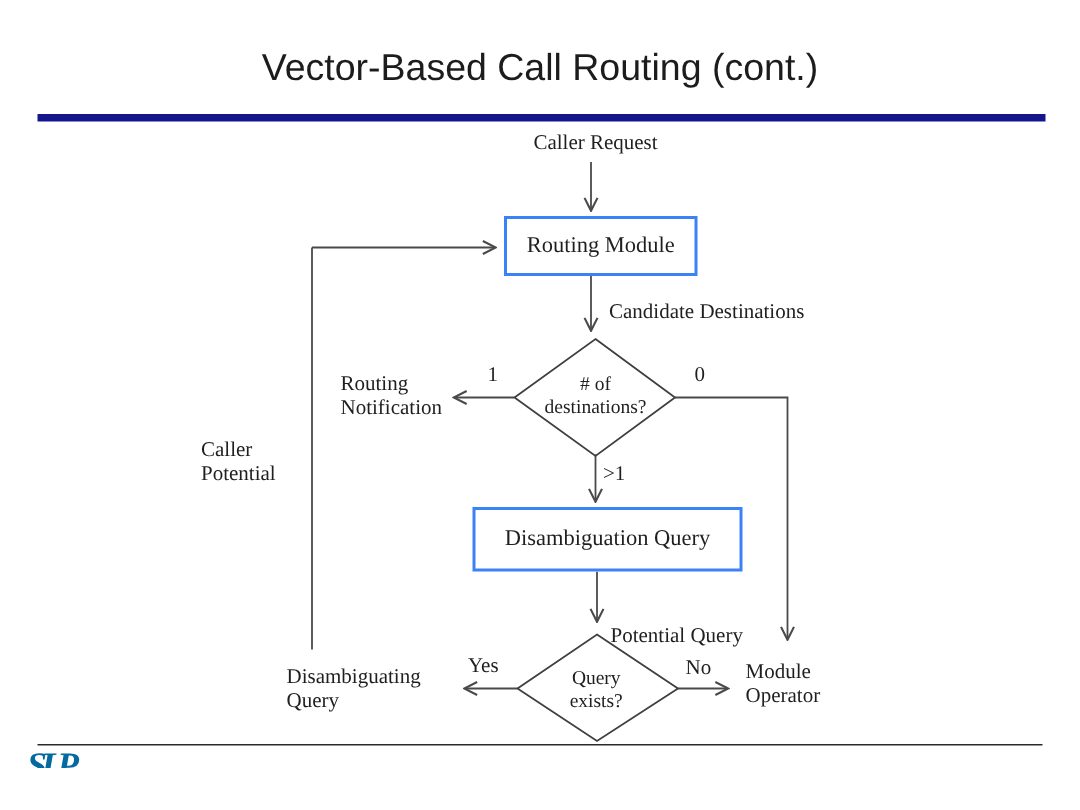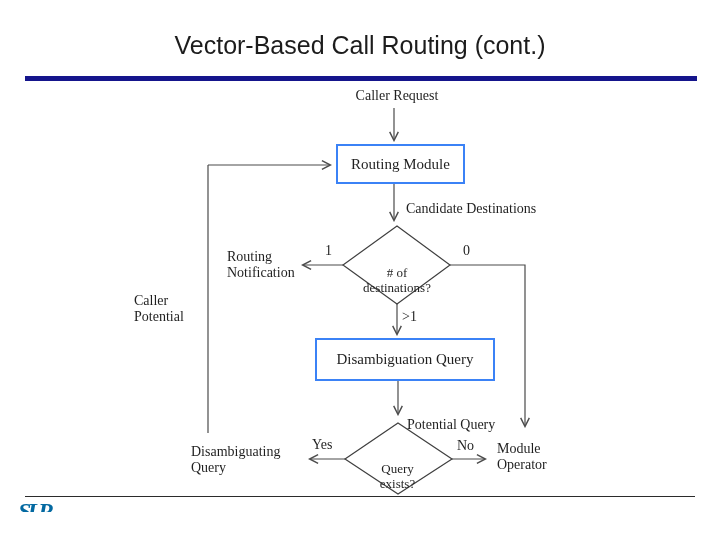--- a/index.html
+++ b/index.html
@@ -10,21 +10,21 @@
   .rule{position:absolute;left:25px;top:76px;width:672px;height:5px;background:#15158c;}
   .diagram{position:absolute;left:0;top:0;width:720px;height:540px;}
   .lbl{position:absolute;font-family:"Liberation Serif",serif;font-size:14px;color:#1f1f1f;
        white-space:nowrap;line-height:16px;}
   .bold{font-weight:normal;}
   .ctr{text-align:center;}
   .node{position:absolute;box-sizing:border-box;border:2px solid #3b82f6;background:#ffffff;
         display:flex;align-items:center;justify-content:center;
         font-family:"Liberation Serif",serif;font-size:15px;color:#1f1f1f;}
   .diamond-text{position:absolute;font-family:"Liberation Serif",serif;font-size:13px;
-        color:#1f1f1f;text-align:center;line-height:15px;margin-top:17px;}
+        color:#1f1f1f;text-align:center;line-height:15px;}
   .footer-line{position:absolute;left:25px;top:496px;width:670px;height:1px;background:#2b2b2b;}
   .logo{position:absolute;left:14px;top:500px;width:52px;height:40px;}
   .logo-text{position:absolute;left:4px;top:-2px;font-family:"Liberation Serif",serif;
         font-weight:bold;font-style:italic;font-size:24px;color:#0369a1;letter-spacing:-4px;}
   .page-num{position:absolute;left:668px;top:511px;width:34px;text-align:center;
         font-size:14px;color:#ec4899;font-family:"Liberation Sans",sans-serif;}
 </style>
 </head>
 <body>
 

